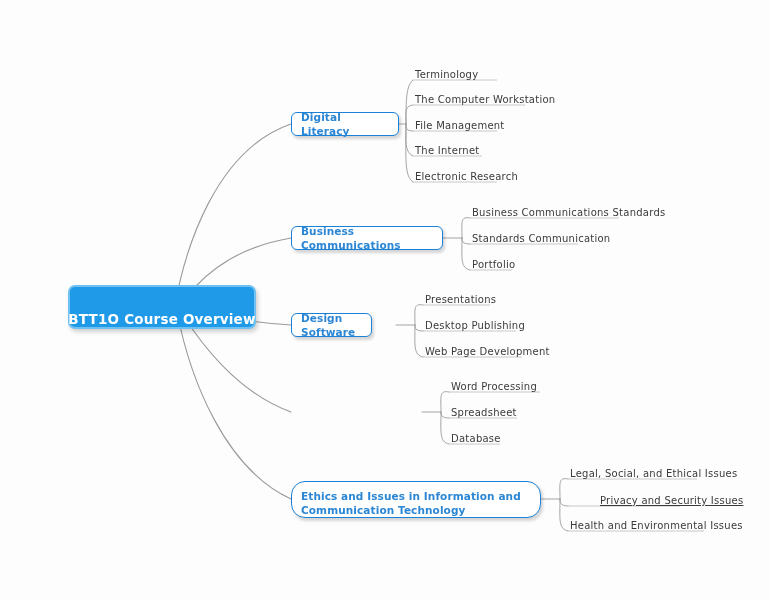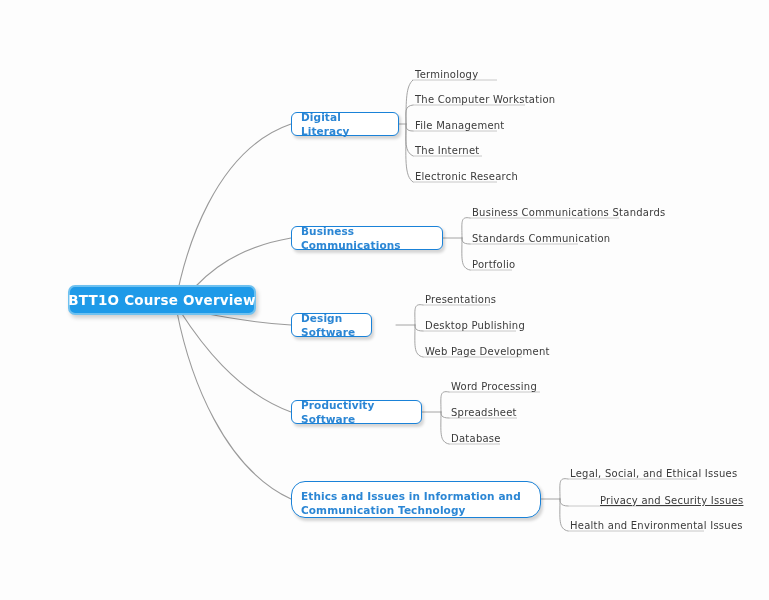--- a/index.html
+++ b/index.html
@@ -140,21 +140,21 @@
       <line x1="449" y1="392" x2="540" y2="392"></line>
       <line x1="449" y1="418" x2="517" y2="418"></line>
       <line x1="449" y1="444" x2="500" y2="444"></line>
 
       <line x1="568" y1="479" x2="697" y2="479"></line>
       <line x1="568" y1="506" x2="680" y2="506"></line>
       <line x1="568" y1="531" x2="704" y2="531"></line>
     </g>
   </svg>
 
-  <div class="root-node" style="left:68px; top:285px; width:110px; height:30px; width:188px;">
+  <div class="root-node" style="left:68px; top:285px; width:110px; height:44px; width:188px;align-items:flex-end;">
     <span>BTT1O Course Overview</span>
   </div>
 
   <div class="branch-node" style="left:291px; top:112px; width:108px; height:24px;">
     <span>Digital Literacy</span>
   </div>
   <div class="leaf-node" style="left:415px; top:70px;">Terminology</div>
   <div class="leaf-node" style="left:415px; top:95px;">The Computer Workstation</div>
   <div class="leaf-node" style="left:415px; top:121px;">File Management</div>
   <div class="leaf-node" style="left:415px; top:146px;">The Internet</div>
@@ -167,23 +167,20 @@
   <div class="leaf-node" style="left:472px; top:234px;">Standards Communication</div>
   <div class="leaf-node" style="left:472px; top:260px;">Portfolio</div>
 
   <div class="branch-node" style="left:291px; top:313px; width:81px; height:24px;">
     <span>Design Software</span>
   </div>
   <div class="leaf-node" style="left:425px; top:295px;">Presentations</div>
   <div class="leaf-node" style="left:425px; top:321px;">Desktop Publishing</div>
   <div class="leaf-node" style="left:425px; top:347px;">Web Page Development</div>
 
-  <div class="branch-node" style="left:291px; top:400px; width:131px; height:24px;">
-    <span>Productivity Software</span>
-  </div>
   <div class="leaf-node" style="left:451px; top:382px;">Word Processing</div>
   <div class="leaf-node" style="left:451px; top:408px;">Spreadsheet</div>
   <div class="leaf-node" style="left:451px; top:434px;">Database</div>
 
   <div class="branch-node multiline" style="left:291px; top:481px; width:250px; height:37px;">
     <div>Ethics and Issues in Information and</div>
     <div>Communication Technology</div>
   </div>
   <div class="leaf-node" style="left:570px; top:469px;">Legal, Social, and Ethical Issues</div>
   <div class="leaf-node" style="left:600px; top:496px;text-decoration:underline;">Privacy and Security Issues</div>

